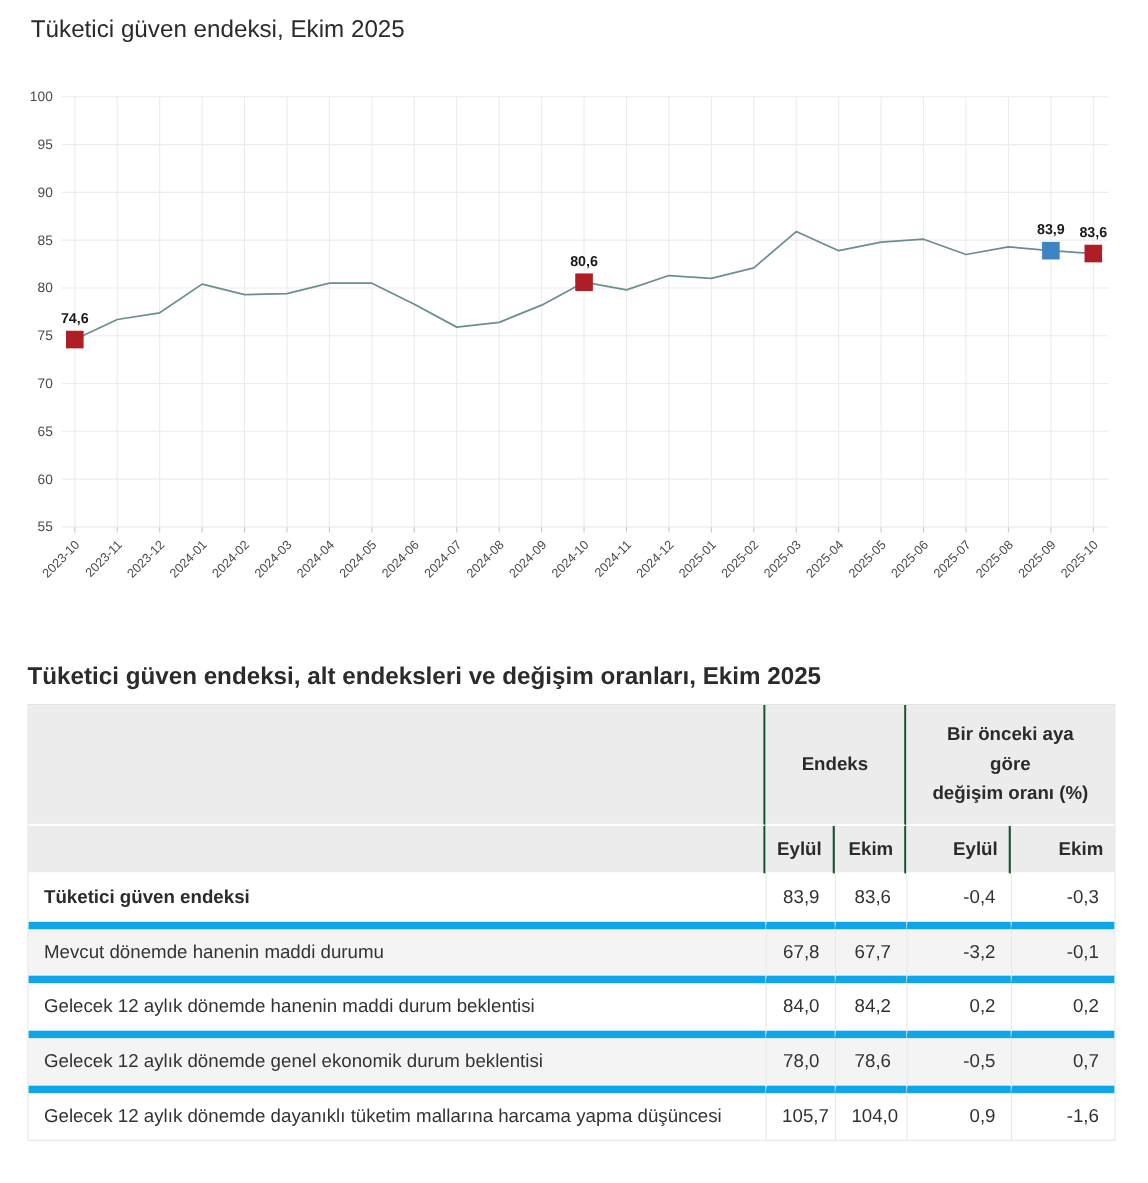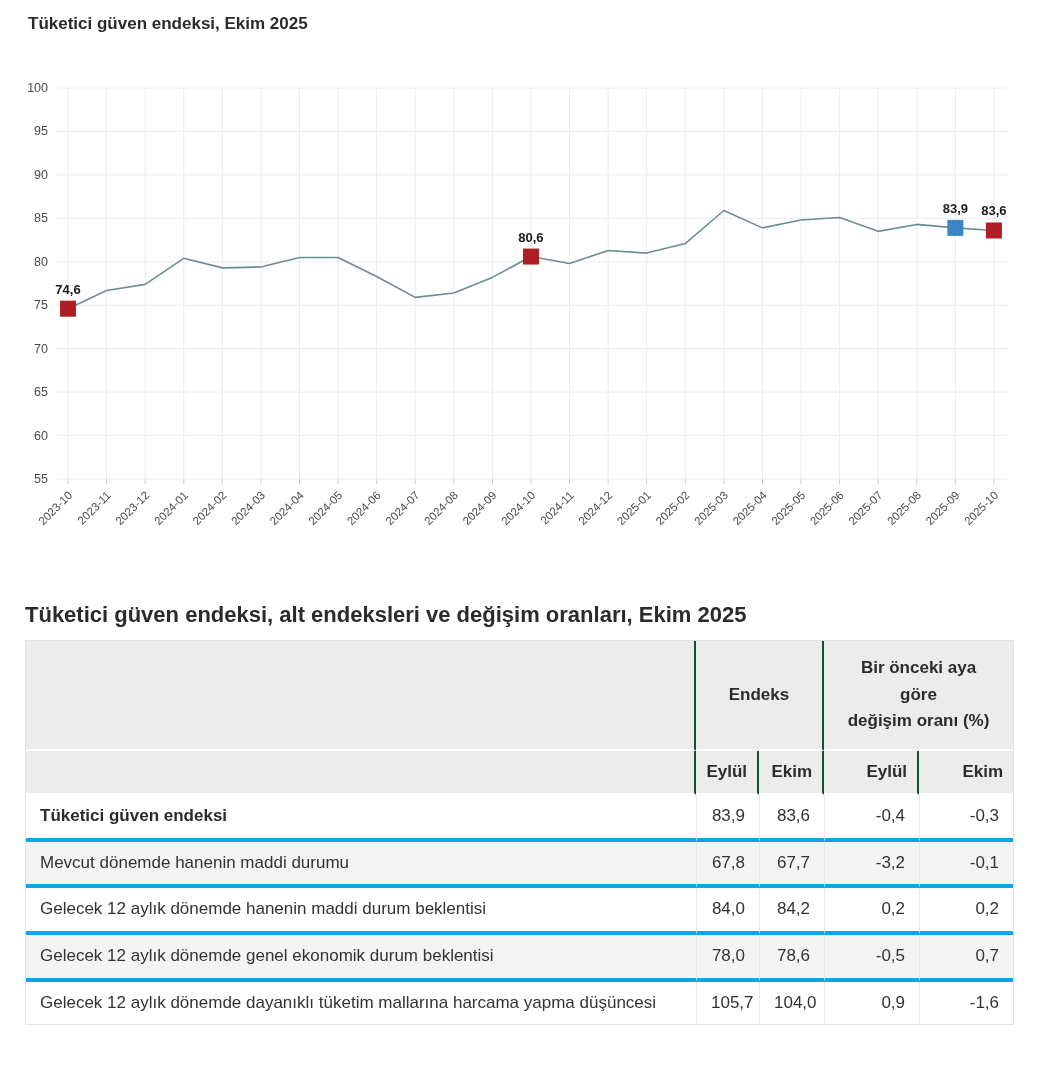--- a/index.html
+++ b/index.html
@@ -1,32 +1,32 @@
 <!DOCTYPE html>
 <html><head>
 <meta charset="utf-8">
 <style>
   html,body{margin:0;padding:0;background:#fff;}
   .page{position:relative;width:1044px;height:1075px;background:#fff;overflow:hidden;
         font-family:"Liberation Sans","DejaVu Sans",sans-serif;color:#333;}
-  .chart-title{position:absolute;top:14px;left:28px;margin:0;font-size:17px;font-weight:700;color:#2b2b2b;}
+  .chart-title{position:absolute;top:14px;left:28px;margin:0;font-size:22px;font-weight:400;color:#2b2b2b;}
   #chart{position:absolute;top:60px;left:0;}
   #chart text{font-family:"Liberation Sans","DejaVu Sans",sans-serif;}
   .table-title{position:absolute;top:602px;left:25px;margin:0;font-size:22px;font-weight:700;color:#2b2b2b;}
   table.subidx{position:absolute;top:640px;left:25px;width:987px;table-layout:fixed;
         border-collapse:separate;border-spacing:0;font-size:17px;color:#333;
         border:1px solid #e2e2e2;}
   table.subidx th{background:#ececec;font-weight:700;color:#2b2b2b;
         border-right:2px solid #14532d;border-bottom:2px solid #fff;padding:4px 10px;}
   table.subidx thead tr.grp-row th{height:100px;vertical-align:middle;text-align:center;}
   table.subidx thead tr.sub-row th{height:34px;text-align:right;vertical-align:middle;}
   table.subidx th.corner{background:#ececec;}
   table.subidx th:last-child{border-right:none;}
   .grp2-inner{text-align:center;line-height:1.55;}
-  table.subidx td{border-bottom:4px solid #0ea5e9;padding:9px 14px;line-height:1.45;vertical-align:middle;background:#fff;}
+  table.subidx td{border-bottom:7px solid #0ea5e9;padding:9px 14px;line-height:1.45;vertical-align:middle;background:#fff;}
   table.subidx tbody tr:nth-child(even) td{background:#f4f4f4;}
   table.subidx tbody tr:last-child td{border-bottom:none;}
   td.lbl{text-align:justify;}
   td.lbl.bold{font-weight:700;color:#2b2b2b;}
   td.num{text-align:right;border-left:1px solid #e8e8e8;}
 </style>
 </head>
 <body>
 
 <div class="page">

